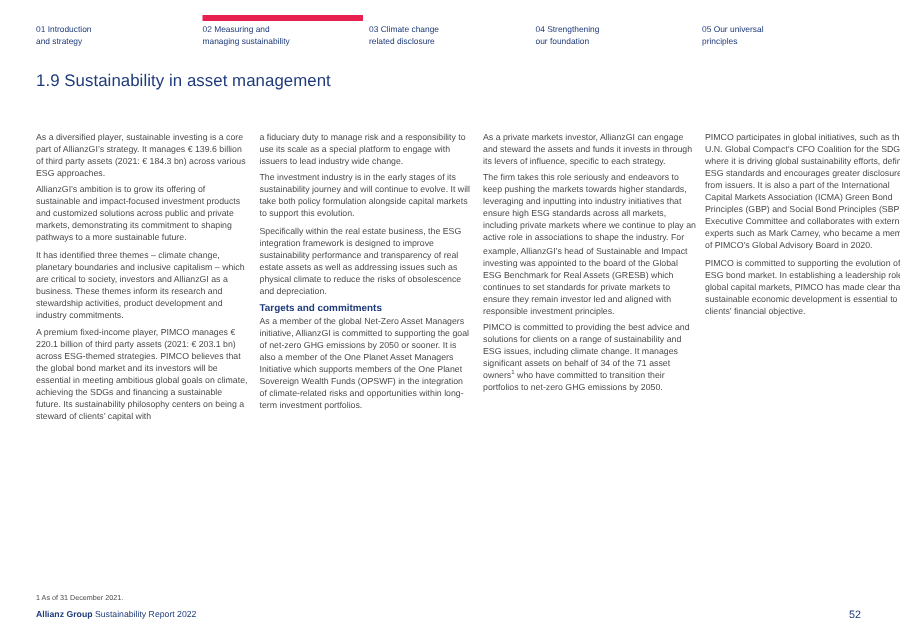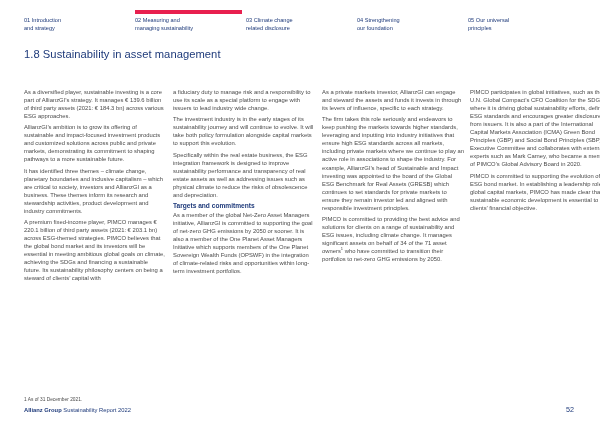--- a/index.html
+++ b/index.html
@@ -51,21 +51,21 @@
   <div class="nav-item" style="left:357px">
     <div>04 Strengthening</div>
     <div>our foundation</div>
   </div>
   <div class="nav-item" style="left:468px">
     <div>05 Our universal</div>
     <div>principles</div>
   </div>
 </div>
 
-<div class="page-title">1.8 Sustainability in asset management</div>
+<div class="page-title">1.9 Sustainability in asset management</div>
 
 <div class="col" style="left:24px">
   <p>As a diversified player, sustainable investing is a core part of AllianzGI’s strategy. It manages € 139.6 billion of third party assets (2021: € 184.3 bn) across various ESG approaches.</p>
   <p>AllianzGI’s ambition is to grow its offering of sustainable and impact-focused investment products and customized solutions across public and private markets, demonstrating its commitment to shaping pathways to a more sustainable future.</p>
   <p>It has identified three themes – climate change, planetary boundaries and inclusive capitalism – which are critical to society, investors and AllianzGI as a business. These themes inform its research and stewardship activities, product development and industry commitments.</p>
   <p>A premium fixed-income player, PIMCO manages € 220.1 billion of third party assets (2021: € 203.1 bn) across ESG-themed strategies. PIMCO believes that the global bond market and its investors will be essential in meeting ambitious global goals on climate, achieving the SDGs and financing a sustainable future. Its sustainability philosophy centers on being a steward of clients’ capital with</p>
 </div>
 
 <div class="col" style="left:173px">
   <p>a fiduciary duty to manage risk and a responsibility to use its scale as a special platform to engage with issuers to lead industry wide change.</p>

